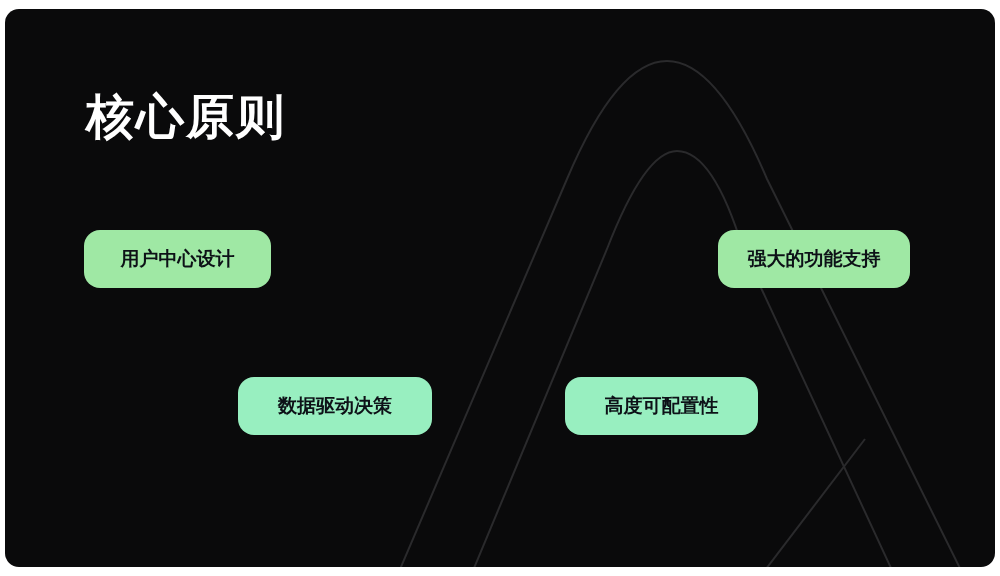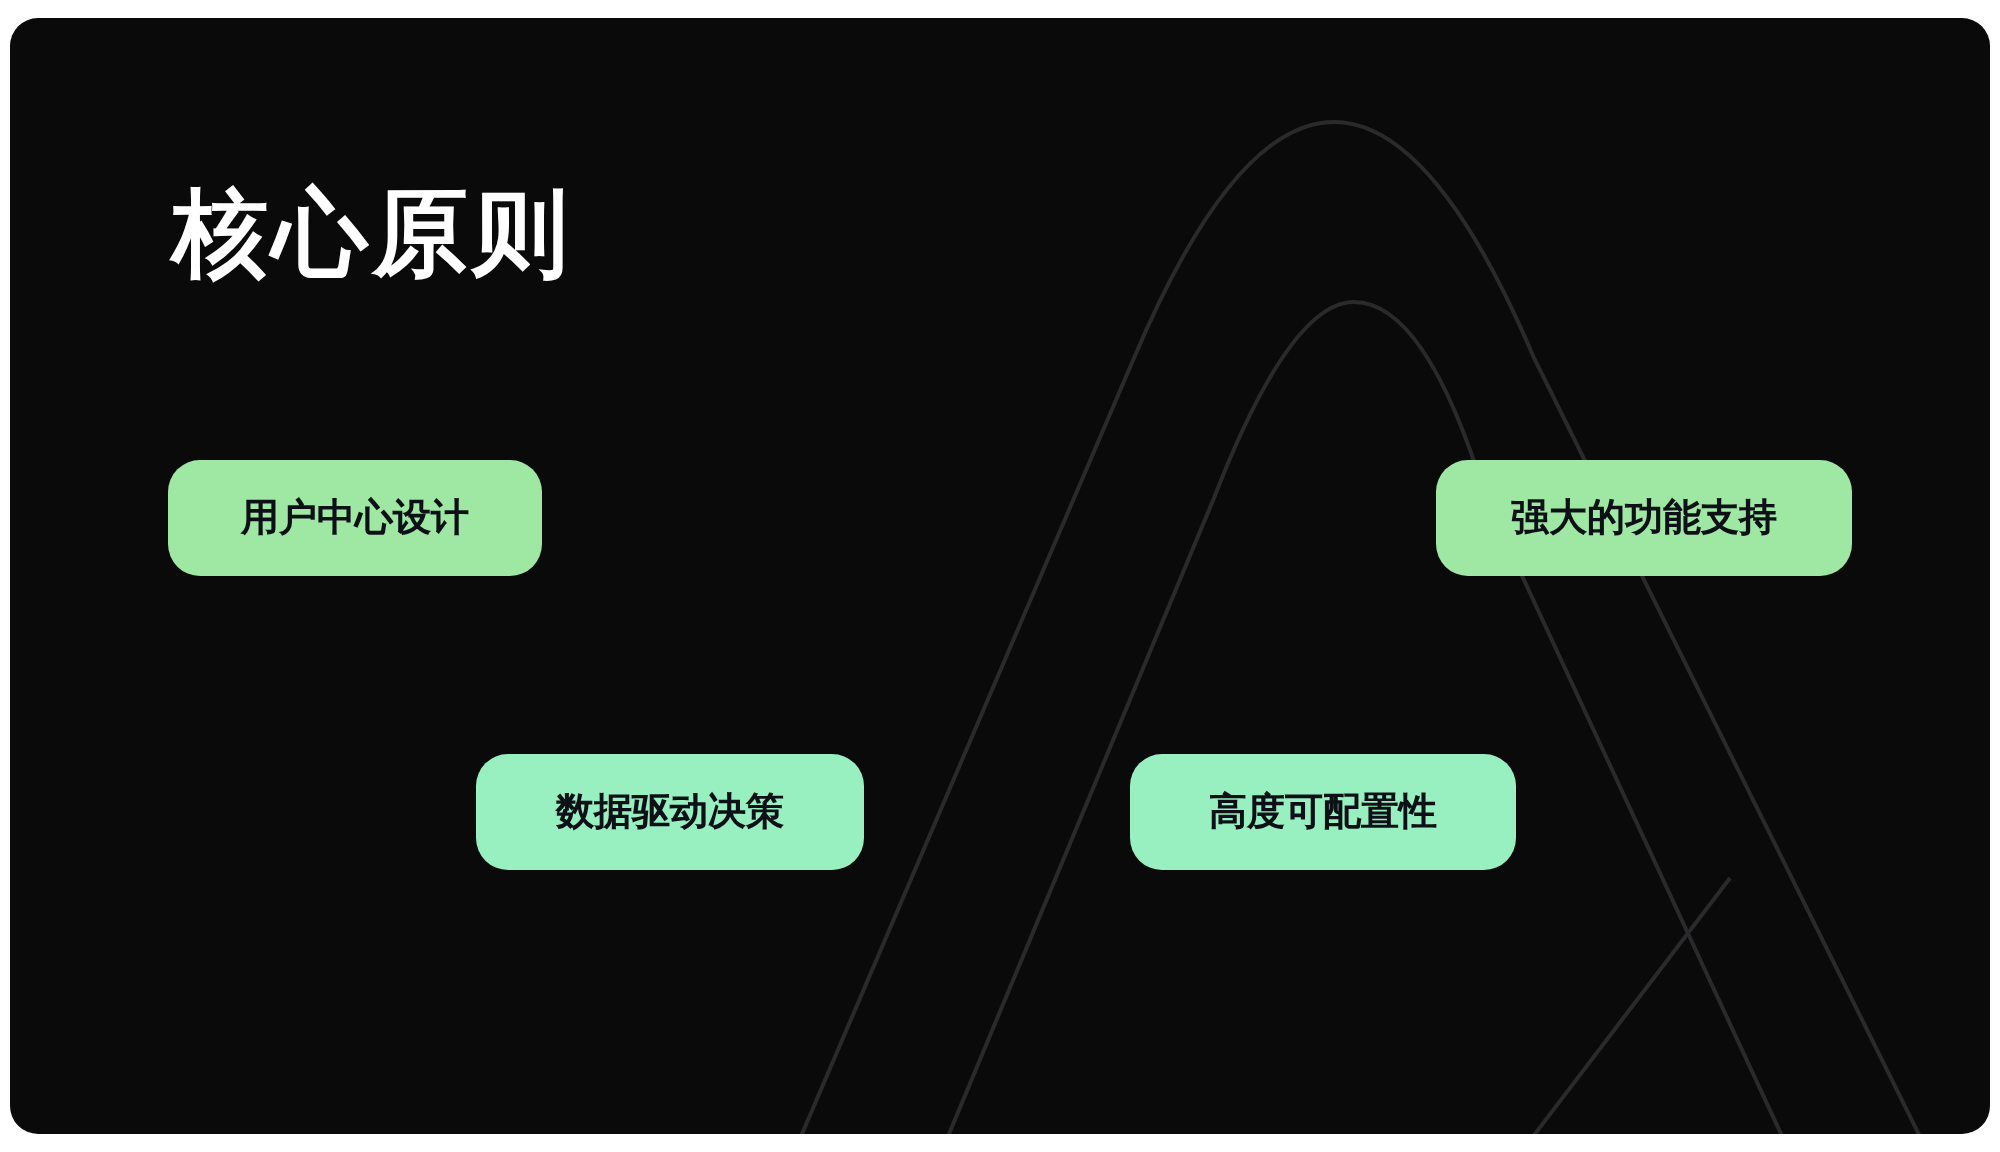--- a/index.html
+++ b/index.html
@@ -38,21 +38,21 @@
     align-items: center;
     justify-content: center;
     padding: 0 28px;
     font-size: 19px;
     font-weight: 700;
     color: #0d1117;
     white-space: nowrap;
   }
   .pill-1 { left: 79px;  top: 221px; width: 187px; }
   .pill-2 { left: 396px; top: 219px; width: 191px; }
-  .pill-3 { left: 713px; top: 221px; width: 208px; }
+  .pill-3 { left: 713px; top: 221px; width: 192px; }
   .pill-4 { left: 233px; top: 368px; width: 194px; text-align: center; }
   .pill-5 { left: 560px; top: 368px; width: 193px; }
 </style>
 </head>
 <body>
 
 <div class="slide" style="background: rgb(10, 10, 11);">
 
   <svg class="bg-lines" viewBox="0 0 990 558">
     <path d="M 378 600 L 562 170 Q 612 52 662 52 Q 712 52 762 170 L 995 640" fill="none" class="decor-stroke" stroke="#2a2a2c" stroke-width="2"></path>

